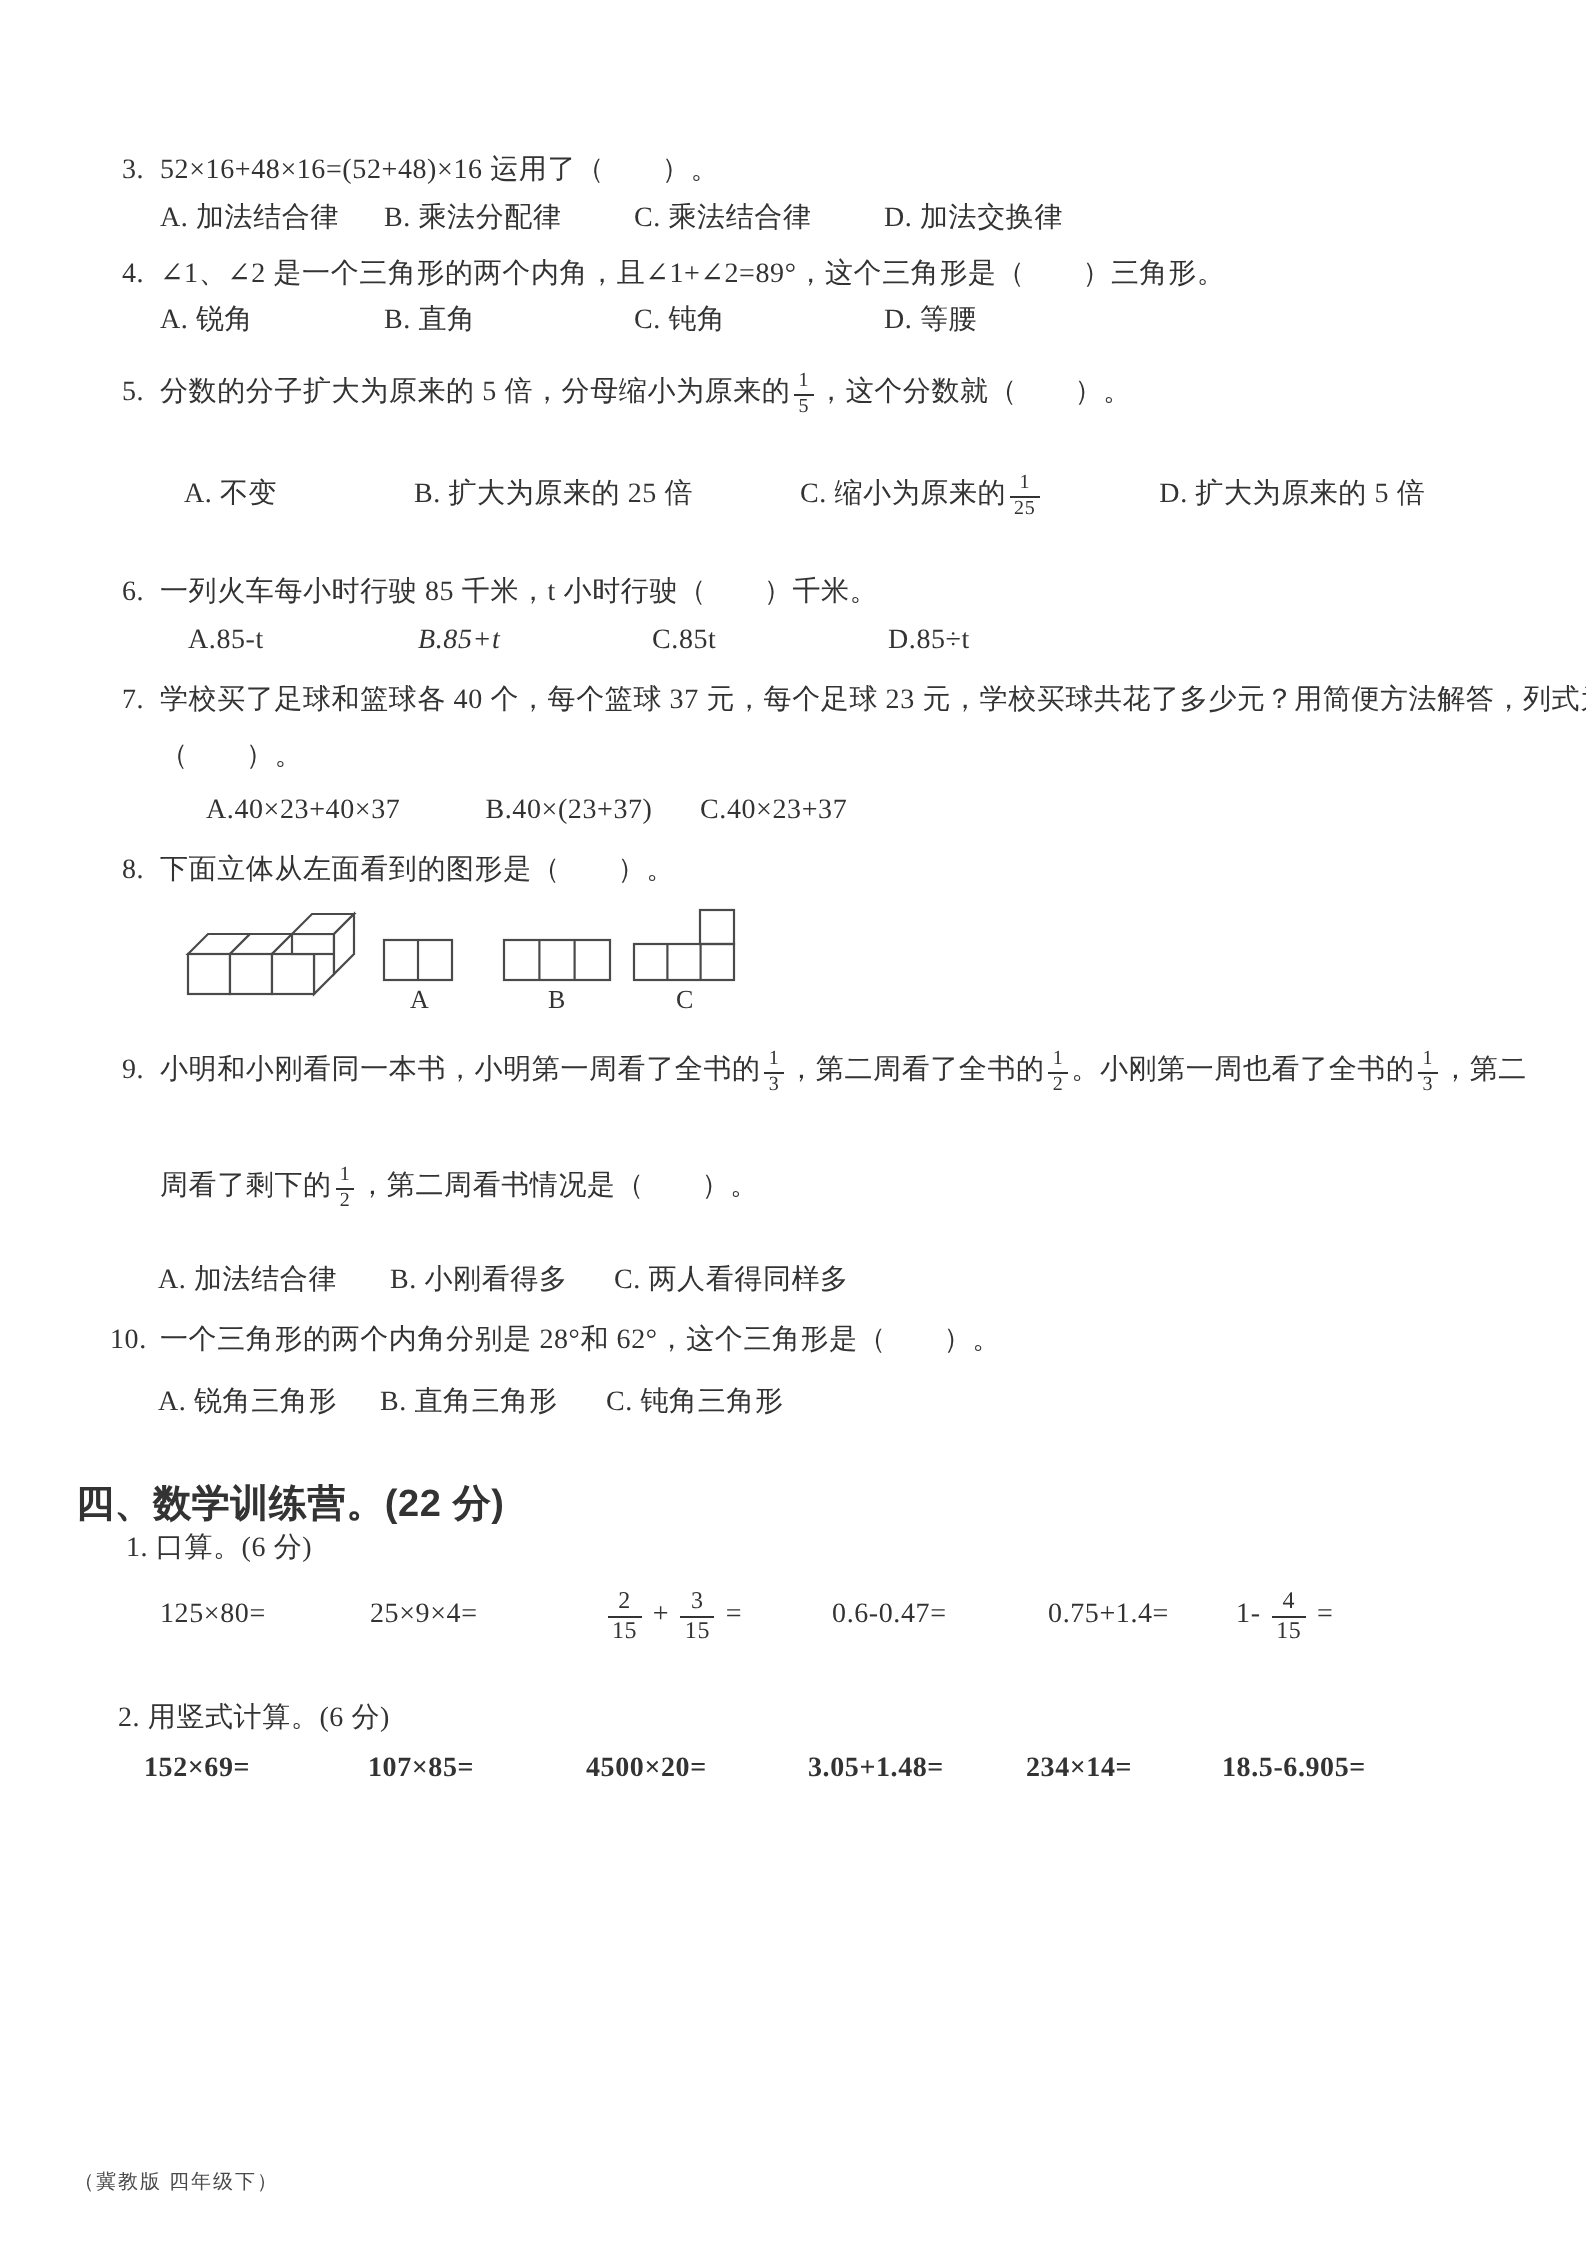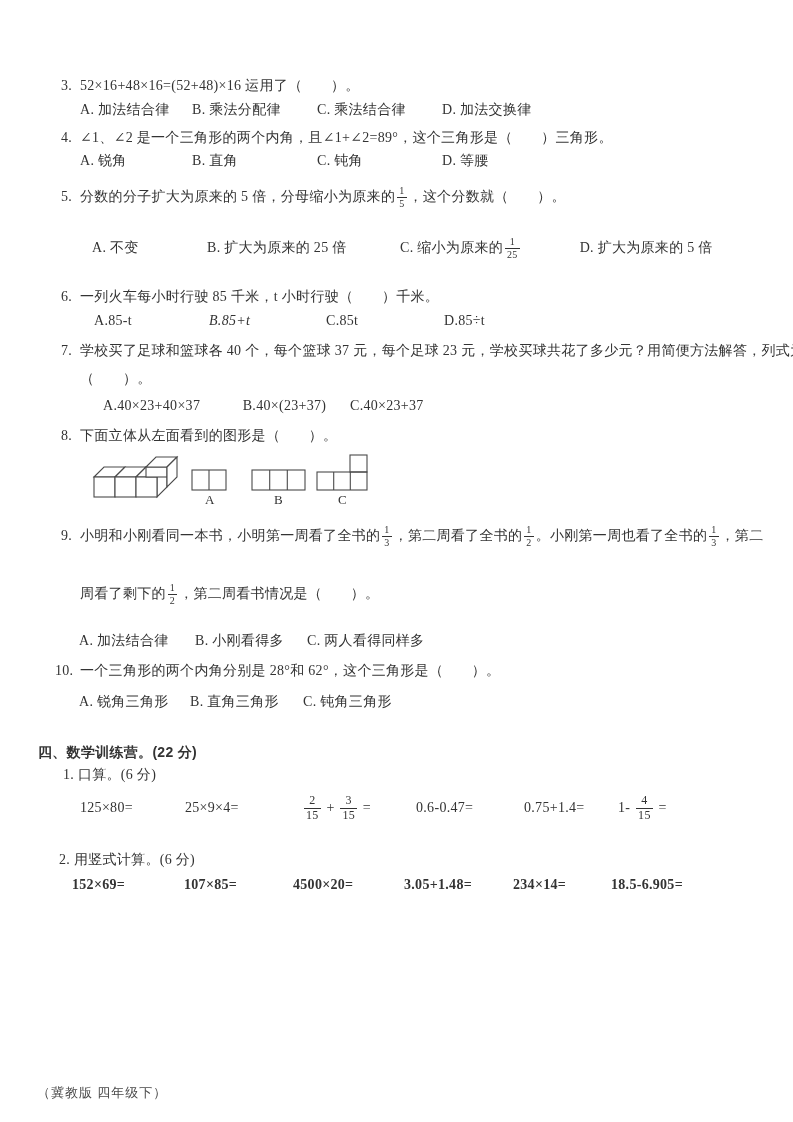--- a/index.html
+++ b/index.html
@@ -31,23 +31,23 @@
     font-size:10px;
     line-height:1.15;
     margin:0 2px;
     flex:0 0 auto;
   }
   .frac .num{padding:0 2px;}
   .frac .den{border-top:1px solid var(--text,#333);padding:0 2px;}
   .bold{
     font-family:"Liberation Sans","DejaVu Sans",sans-serif;
     font-weight:bold;
-    font-size:14px;
+    font-size:19px;
   }
-  .footer{font-size:13px;color:var(--muted,#4a4a4a);letter-spacing:1px;}
+  .footer{font-size:10px;color:var(--muted,#4a4a4a);letter-spacing:1px;}
   svg text{
     font-family:"Liberation Serif","DejaVu Serif",serif;
     font-size:13px;
     fill:var(--text,#333);
   }
 </style>
 </head>
 <body>
 
 <div id="page">

